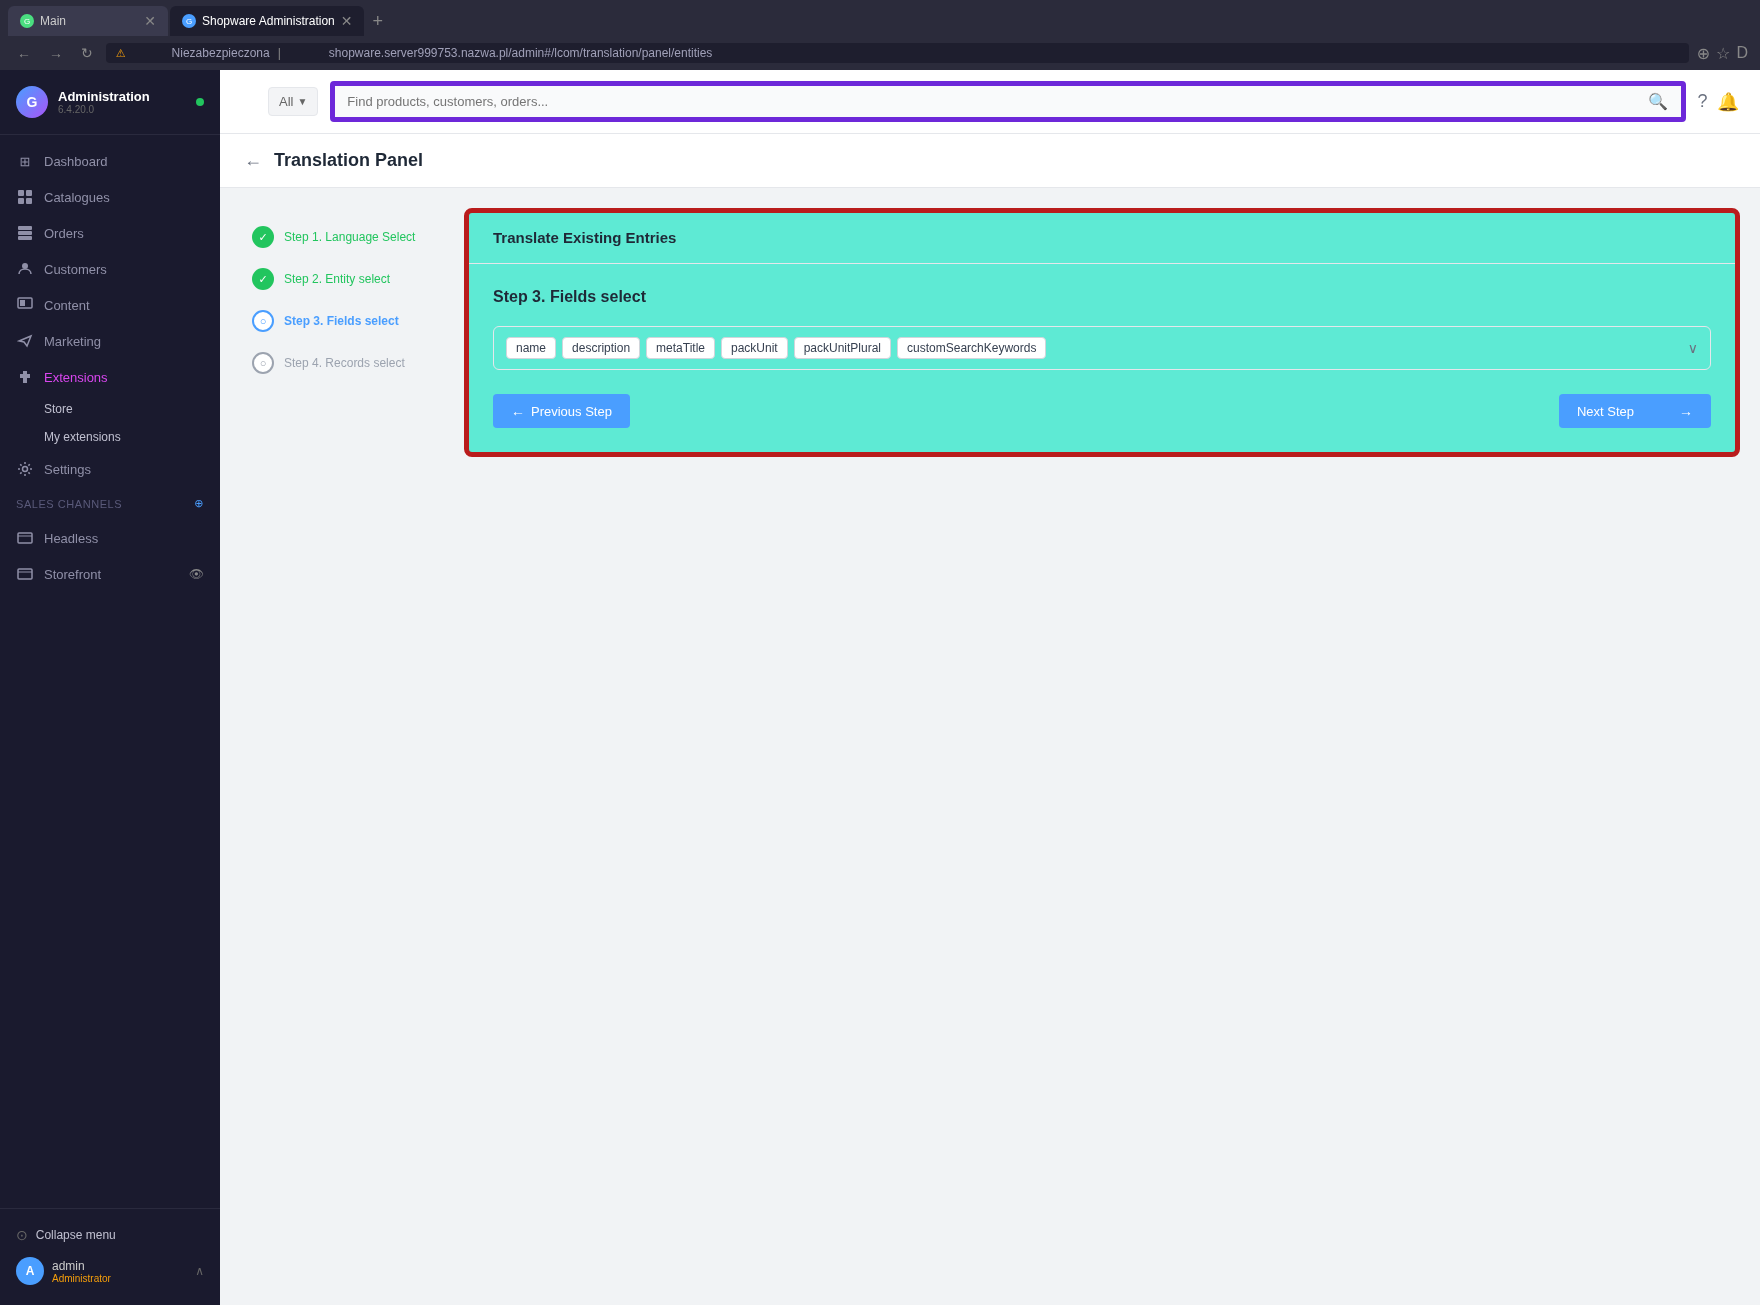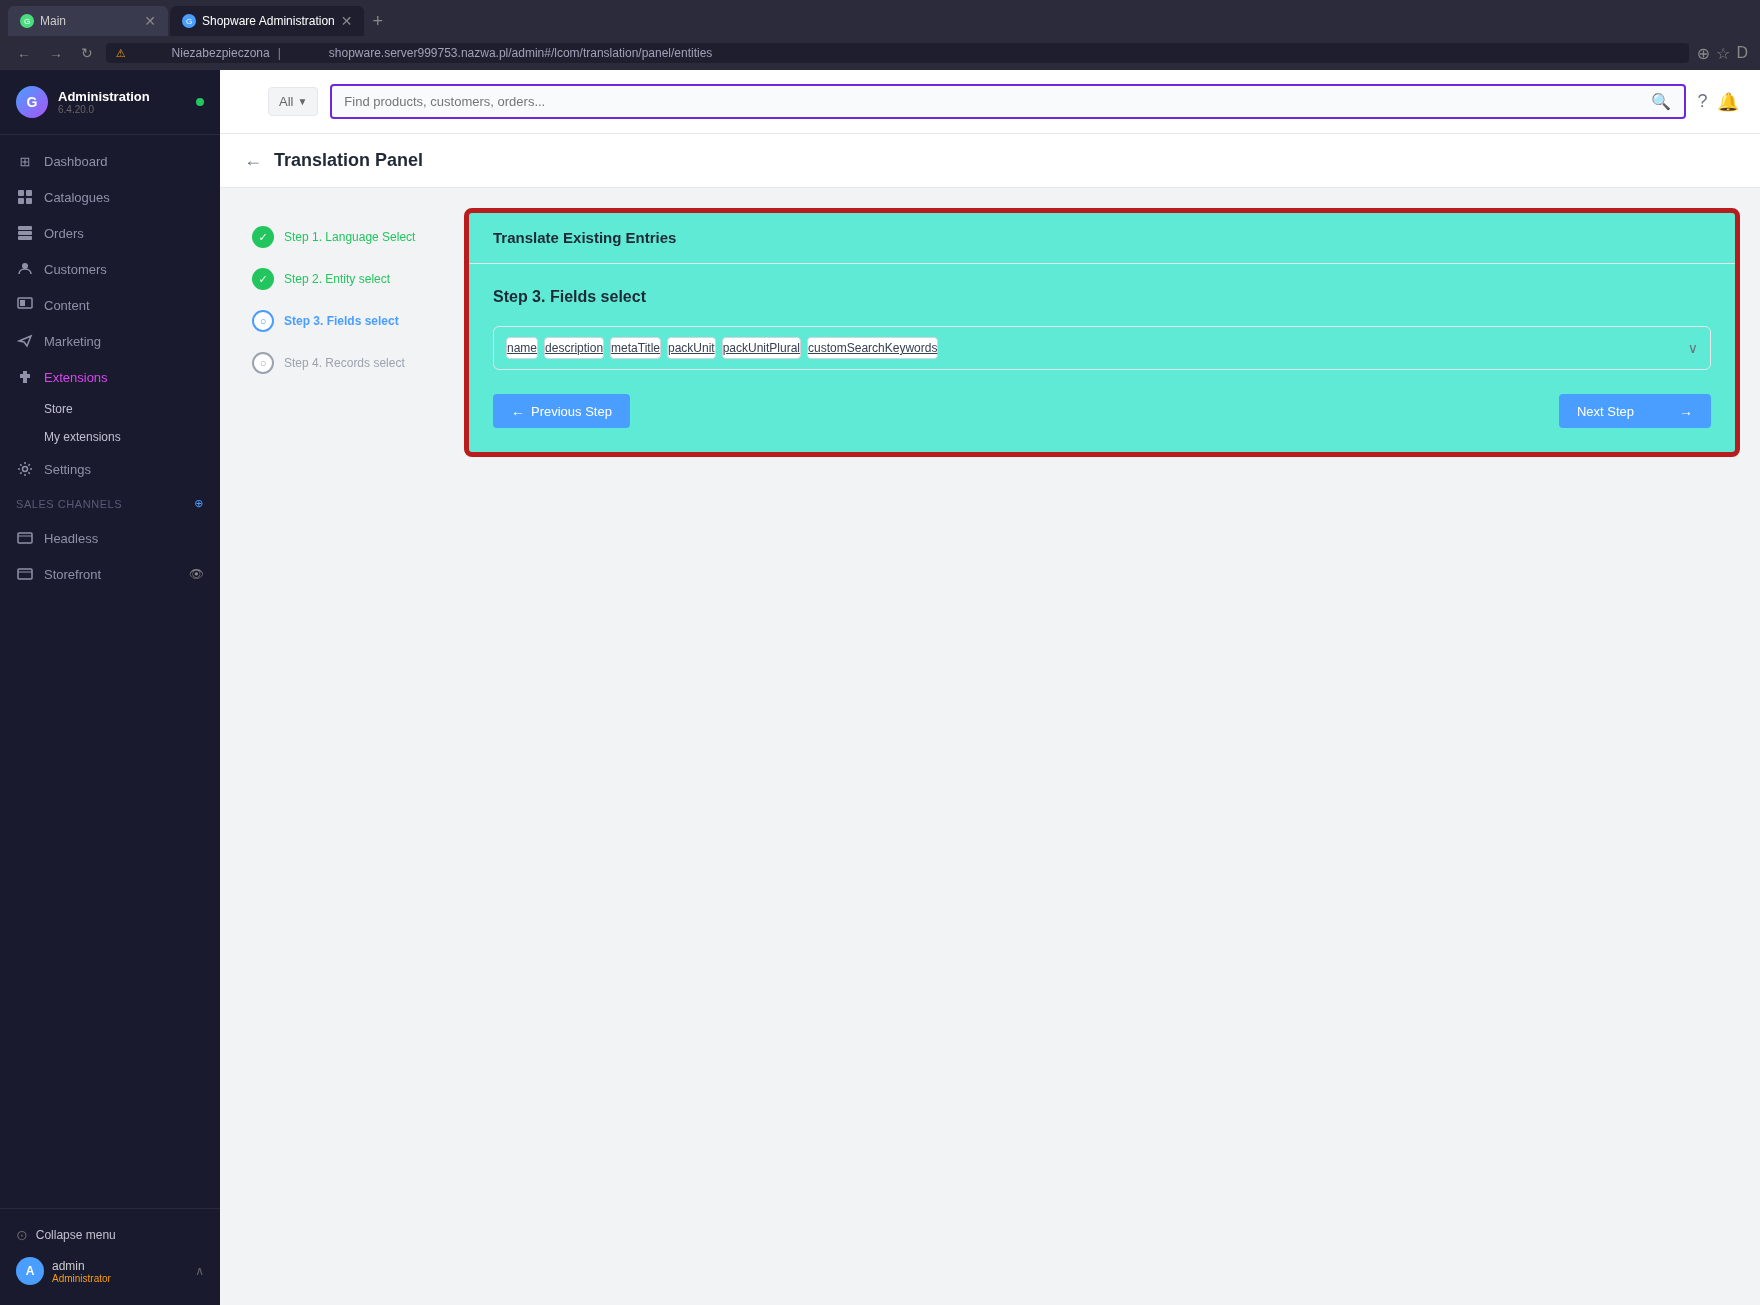--- a/index.html
+++ b/index.html
@@ -50,21 +50,21 @@
     .user-name { font-size: 12px; color: #ccc; font-weight: 400; }
     .user-role { font-size: 10px; color: #f59e0b; }
     .user-chevron { margin-left: auto; color: #666; font-size: 12px; }
 
     
     .main { flex: 1; display: flex; flex-direction: column; overflow: hidden; background: #f1f3f5; }
 
     
     .topbar { background: white; padding: 10px 20px; display: flex; align-items: center; gap: 12px; border-bottom: 1px solid #e5e7eb; height: 64px; flex-shrink: 0; }
     .search-filter { background: #f3f4f6; border: 1px solid #e5e7eb; border-radius: 4px; padding: 6px 10px; font-size: 13px; color: #666; display: flex; align-items: center; gap: 4px; cursor: pointer; margin-left: 28px; }
-    .search-box { flex: 1; display: flex; align-items: center; gap: 8px; background: #f9fafb; border: 2px solid #6d28d9; border-radius: 4px; padding: 6px 12px; }
+    .search-box { flex: 1; display: flex; align-items: center; gap: 8px; background: #f9fafb; border: 5px solid #6d28d9; border-radius: 4px; padding: 6px 12px; }
     .search-input { border: none; background: transparent; flex: 1; font-size: 13px; color: #666; outline: none; }
     .search-icon { color: #9ca3af; font-size: 16px; }
     .topbar-actions { display: flex; align-items: center; gap: 10px; margin-left: auto; }
     .topbar-btn { background: none; border: none; cursor: pointer; color: #6b7280; font-size: 18px; }
 
     
     .page-content { flex: 1; overflow-y: auto; padding: 20px; }
     .page-header { display: flex; align-items: center; gap: 12px; background: white; padding: 16px 24px; border-bottom: 1px solid #e5e7eb; margin: -20px -20px 20px; }
     .back-btn { color: #6b7280; cursor: pointer; font-size: 18px; background: none; border: none; }
     .page-title { font-size: 18px; font-weight: 600; color: #1f2937; }
@@ -85,21 +85,21 @@
     
     .card { background: #5eead4; border-radius: 8px; border: 5px solid #b91c1c; flex: 1; }
     .card-header { padding: 16px 24px; border-bottom: 1px solid #e5e7eb; }
     .card-title { font-size: 15px; font-weight: 600; color: #1f2937; }
     .card-body { padding: 24px; }
 
     .step-heading { font-size: 16px; font-weight: 600; color: #1f2937; margin-bottom: 20px; }
 
     
     .fields-container { border: 1px solid #e5e7eb; border-radius: 6px; padding: 10px 12px; display: flex; align-items: center; flex-wrap: wrap; gap: 6px; min-height: 44px; }
-    .field-tag { background: white; border: 1px solid #d1d5db; border-radius: 4px; padding: 3px 0; font-size: 12px; color: #374151; cursor: pointer; text-decoration: underline; }
+    .field-tag { background: white; border: 1px solid #d1d5db; border-radius: 4px; padding: 3px 9px; font-size: 12px; color: #374151; cursor: pointer; }
     .fields-chevron { margin-left: auto; color: #6b7280; font-size: 14px; cursor: pointer; }
 
     
     .action-row { display: flex; justify-content: space-between; align-items: center; margin-top: 24px; }
     .btn { display: flex; align-items: center; gap: 6px; padding: 9px 18px; border-radius: 4px; font-size: 13px; font-weight: 500; cursor: pointer; border: none; }
     .btn-secondary { background: #4a9eff; color: white; }
     .btn-primary { background: #4a9eff; color: white; gap: 45px; }
 
     .chevron-icon { font-size: 14px; }
 

